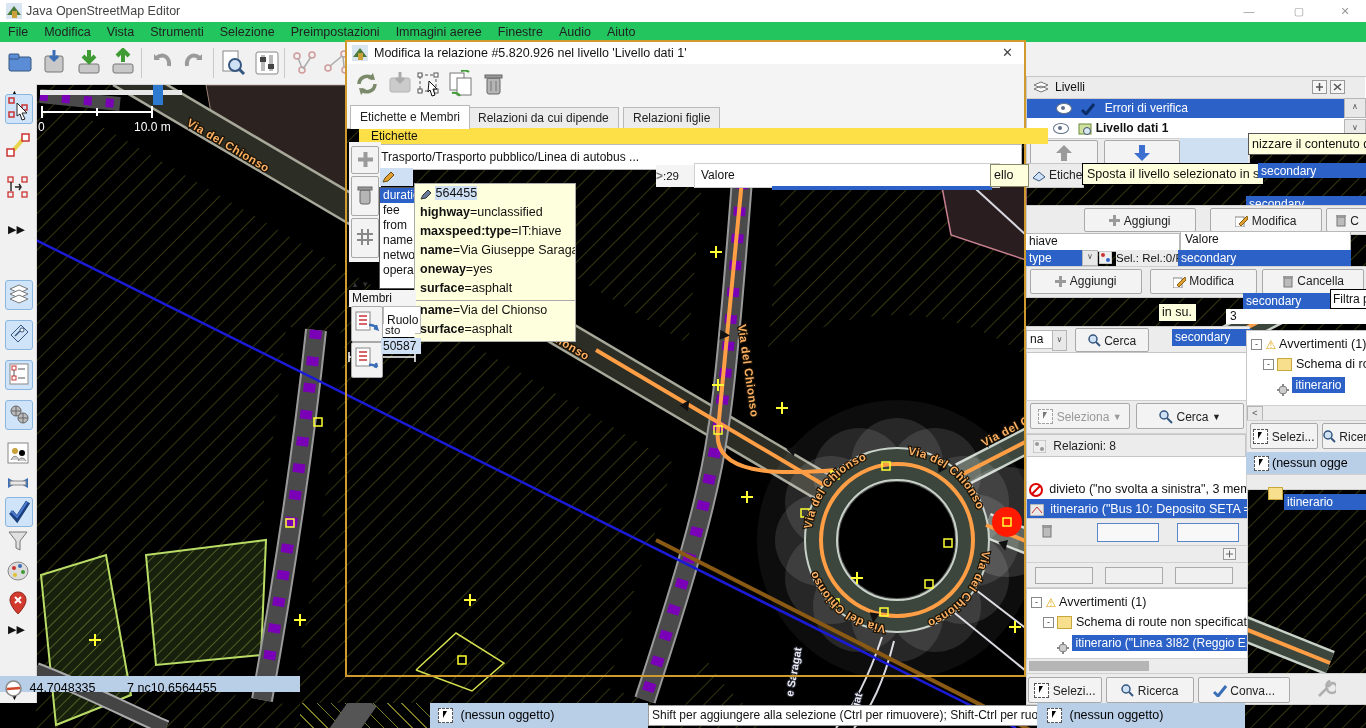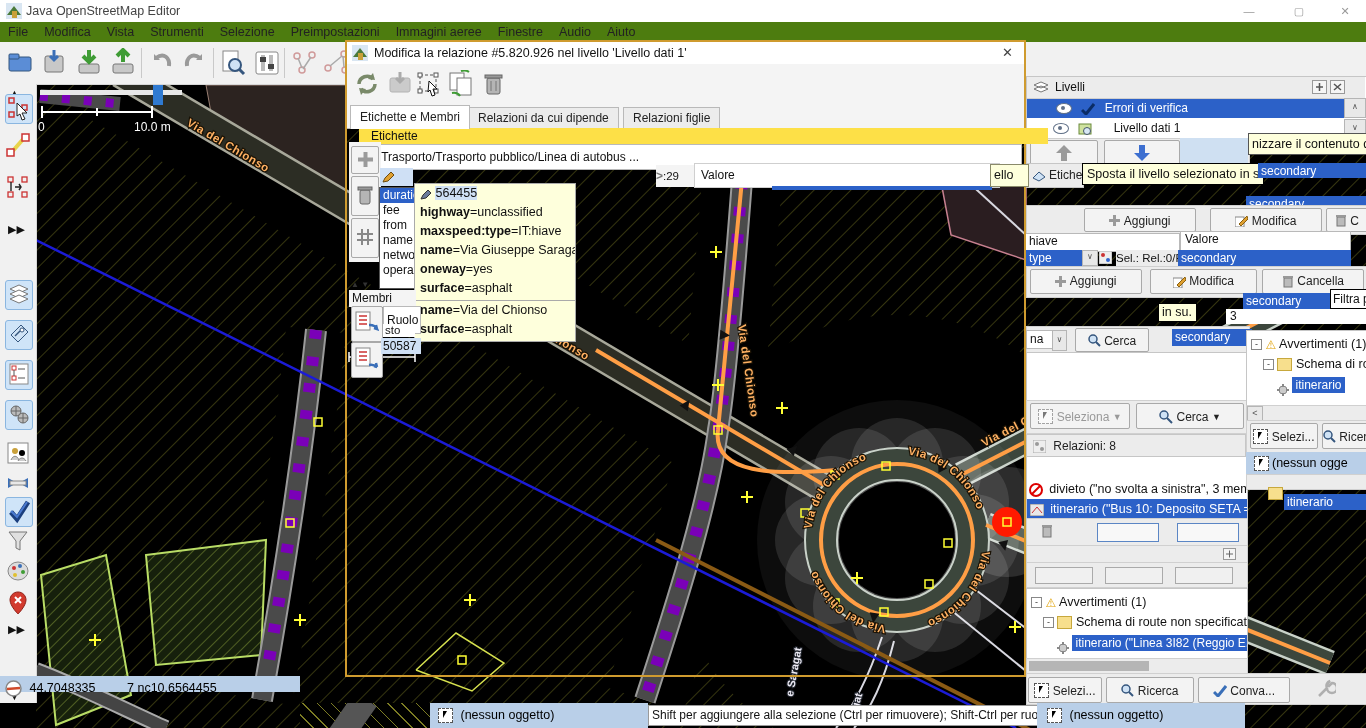--- a/index.html
+++ b/index.html
@@ -1,21 +1,21 @@
 <!DOCTYPE html>
 <html><head>
 <meta charset="utf-8">
 <style>
   html,body{margin:0;padding:0;background:#222;}
   #app{position:relative;width:1366px;height:728px;overflow:hidden;font-family:"Liberation Sans",sans-serif;font-size:12px;color:#111;background:#000;}
   .abs{position:absolute;}
   .titlebar{left:0;top:0;width:1366px;height:22px;background:#fff;border-bottom:5px solid #0f766e;}
   .title-text{left:26px;top:4px;color:#444;font-size:12.5px;}
   .winbtn{top:2px;width:30px;height:18px;text-align:center;color:#999;font-size:11px;line-height:18px;}
-  .menubar{left:0;top:22px;width:1366px;height:20px;background:#4d7c0f;}
+  .menubar{left:0;top:22px;width:1366px;height:20px;background:#22c55e;}
   .menubar span{display:inline-block;padding:3px 8px;font-size:12.5px;color:#222;}
   .toolbar{left:0;top:42px;width:1366px;height:42px;background:#f1f1f1;border-bottom:1px solid #d7d7d7;}
   .tbico{top:48px;width:30px;height:30px;border-radius:3px;}
   .tbsep{top:48px;width:1px;height:30px;background:#c9c9c9;}
   .lefttb{left:0;top:84px;width:36px;height:619px;background:#f1f1f1;border-right:1px solid #d7d7d7;}
   .ltico{left:5px;width:26px;height:28px;border-radius:3px;text-align:center;}
   .ltico.sel{background:#cfe4f8;border:1px solid #8ab6e0;}
   .glyph{font-size:11px;color:#111;line-height:14px;}
   svg text{font-family:"Liberation Sans",sans-serif;}
   .maplabel{font-weight:bold;font-size:11.5px;fill:#ffb163;stroke:#1a1205;stroke-width:2.4px;paint-order:stroke;letter-spacing:.5px;}
@@ -390,21 +390,21 @@
           <rect x="0.5" y="0.5" width="14" height="13" fill="#f5f5f5" stroke="#999"></rect>
           <path d="M4,4 L11,10 M11,4 L4,10" stroke="#555" stroke-width="1.5"></path>
         </svg>
     </div>
     <div class="abs" style="left:0;top:41px;width:316px;height:20px;background:#fff;line-height:20px;white-space:nowrap">
       <span class="eye" style="margin:0 6px 0 26px"></span>
       <svg width="14" height="12" style="vertical-align:middle">
           <rect x="1" y="1" width="12" height="10" fill="#cfe2a0" stroke="#6a8a3a"></rect>
           <circle cx="9" cy="8" r="3.5" fill="#d8e8f5" stroke="#456"></circle>
         </svg>
-      <span style="margin-left:18px;font-weight:normal">Livello dati 1</span>
+      <span style="margin-left:0;font-weight:bold">Livello dati 1</span>
     </div>
     <div class="abs sbarrow" style="left:317px;top:21px;width:20px;height:18px;line-height:16px">∧</div>
     <div class="abs sbarrow" style="left:317px;top:42px;width:20px;height:18px;line-height:16px">∨</div>
   </div>
 
   <div class="abs graystrip" style="left:1026px;top:138px;width:222px;height:28px"></div>
   <div class="abs btn" style="left:1030px;top:140px;width:66px;height:23px"><svg width="20" height="20" style="margin-top:2px">
         <path d="M10,2 L18,10 L13,10 L13,18 L7,18 L7,10 L2,10 Z" fill="#9a9a9a"></path>
       </svg></div>
   <div class="abs btn" style="left:1104px;top:140px;width:74px;height:23px"><svg width="20" height="20" style="margin-top:2px">

